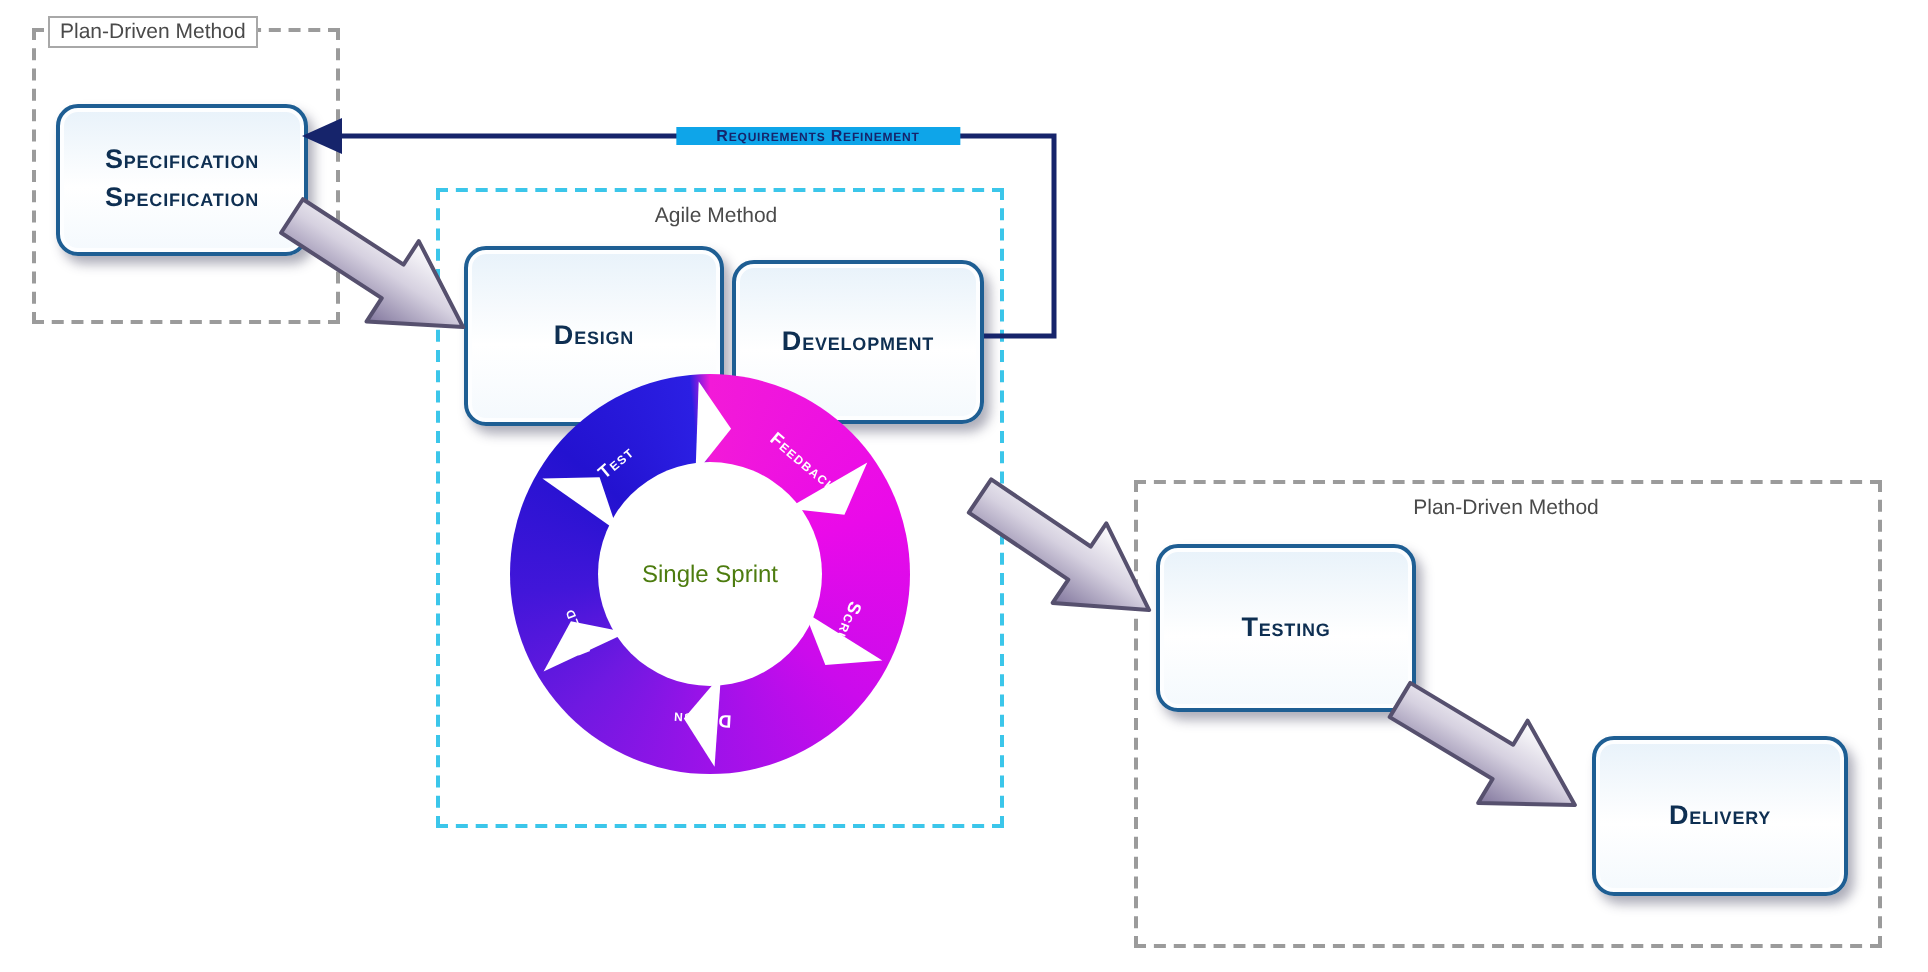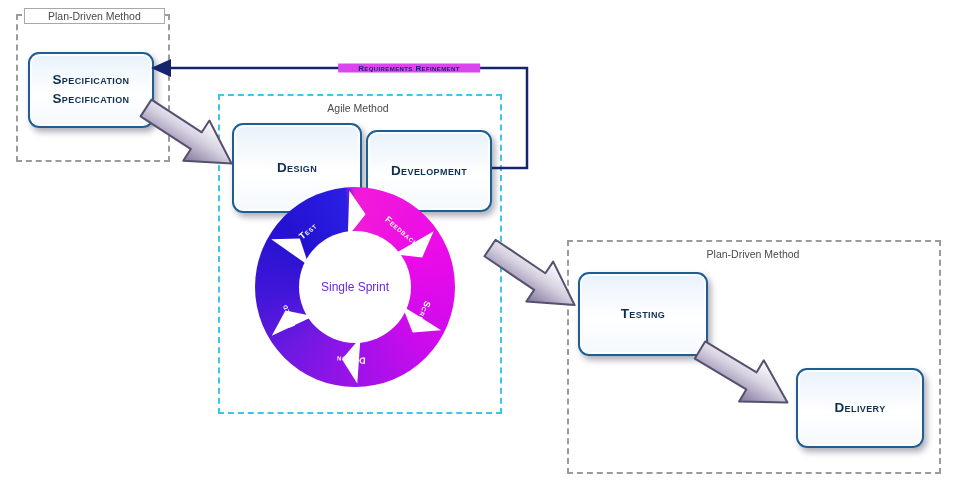--- a/index.html
+++ b/index.html
@@ -2,21 +2,21 @@
 <html><head>
 <meta charset="utf-8">
 <style>
   html,body{margin:0;padding:0;background:#fff;font-family:"Liberation Sans",sans-serif;}
   .canvas{position:relative;width:964px;height:486px;background:#fff;overflow:hidden;}
 
   
   .group{position:absolute;z-index:1;}
   .plan{border:2px dashed #9b9b9b;}
   .agile-border{border:2px dashed #3bc6ea;}
-  .group-label{position:absolute;z-index:2;font-size:10.5px;color:#4a4a4a;background:#fff;padding:1px 23px;white-space:nowrap;}
+  .group-label{position:absolute;z-index:2;font-size:10.5px;color:#4a4a4a;background:#fff;padding:1px 5px;white-space:nowrap;}
   .boxed{border:1px solid #a8a8a8;}
   .centered{transform:translate(-50%,-50%);}
 
   
   .node{position:absolute;z-index:4;border:2px solid #1e5e93;border-radius:11px;
         background:linear-gradient(180deg,#e8f2fa 0%,#ffffff 55%,#f4f9fd 100%);
         box-shadow:3px 4px 6px rgba(50,50,80,.4), inset 0 0 0 2px #fdfeff;
         display:flex;align-items:center;justify-content:center;text-align:center;}
   .node-label{font-weight:bold;color:#0e2f52;font-variant:small-caps;font-size:13.5px;letter-spacing:.4px;line-height:1.4;}
   .node-label span{display:block;}
@@ -24,31 +24,31 @@
   
   .ring-wrap{position:absolute;left:255px;top:187px;width:200px;height:200px;z-index:5;}
   .ring{position:absolute;inset:0;border-radius:50%;
         background:conic-gradient(from 0deg,#f21ad8 0deg,#ea0ae9 70deg,#cb0bec 130deg,#9d12e9 180deg,
                    #6f19e1 225deg,#4116d9 265deg,#2312d0 310deg,#2b1fe3 354deg,#f21ad8 360deg);}
   .notch{position:absolute;left:100px;top:100px;width:0;height:0;
          border-top:23px solid transparent;border-bottom:23px solid transparent;border-left:17px solid #fff;
          transform-origin:0 0;z-index:1;}
   .hole{position:absolute;left:44px;top:44px;width:112px;height:112px;border-radius:50%;background:#fff;
         display:flex;align-items:center;justify-content:center;z-index:2;}
-  .hole span{font-size:12px;color:#6d28d9;}
+  .hole span{font-size:12px;color:#4d7c0f;}
   .ring-label{position:absolute;z-index:3;color:#fff;font-weight:bold;font-size:9px;font-variant:small-caps;
               letter-spacing:.7px;white-space:nowrap;}
 
   
   svg.overlay{position:absolute;left:0;top:0;z-index:6;pointer-events:none;}
   .connector{stroke:#16246b;stroke-width:2.5;fill:none;}
   .block-arrow{fill:url(#agrad);stroke:#56506e;stroke-width:2;stroke-linejoin:round;}
 
   .refine-label{position:absolute;z-index:7;left:409px;top:68px;transform:translate(-50%,-50%);
-                background:#d946ef;padding:0 20px;font-size:8px;font-weight:bold;color:#16246b;
+                background:#0ea5e9;padding:0 20px;font-size:8px;font-weight:bold;color:#16246b;
                 font-variant:small-caps;letter-spacing:.4px;white-space:nowrap;}
 </style>
 </head>
 <body>
 
 <div class="canvas">
 
   <div class="group plan" style="left:16px;top:14px;width:150px;height:144px"></div>
   <div class="group-label boxed" style="left:24px;top:8px">Plan-Driven Method</div>
 

